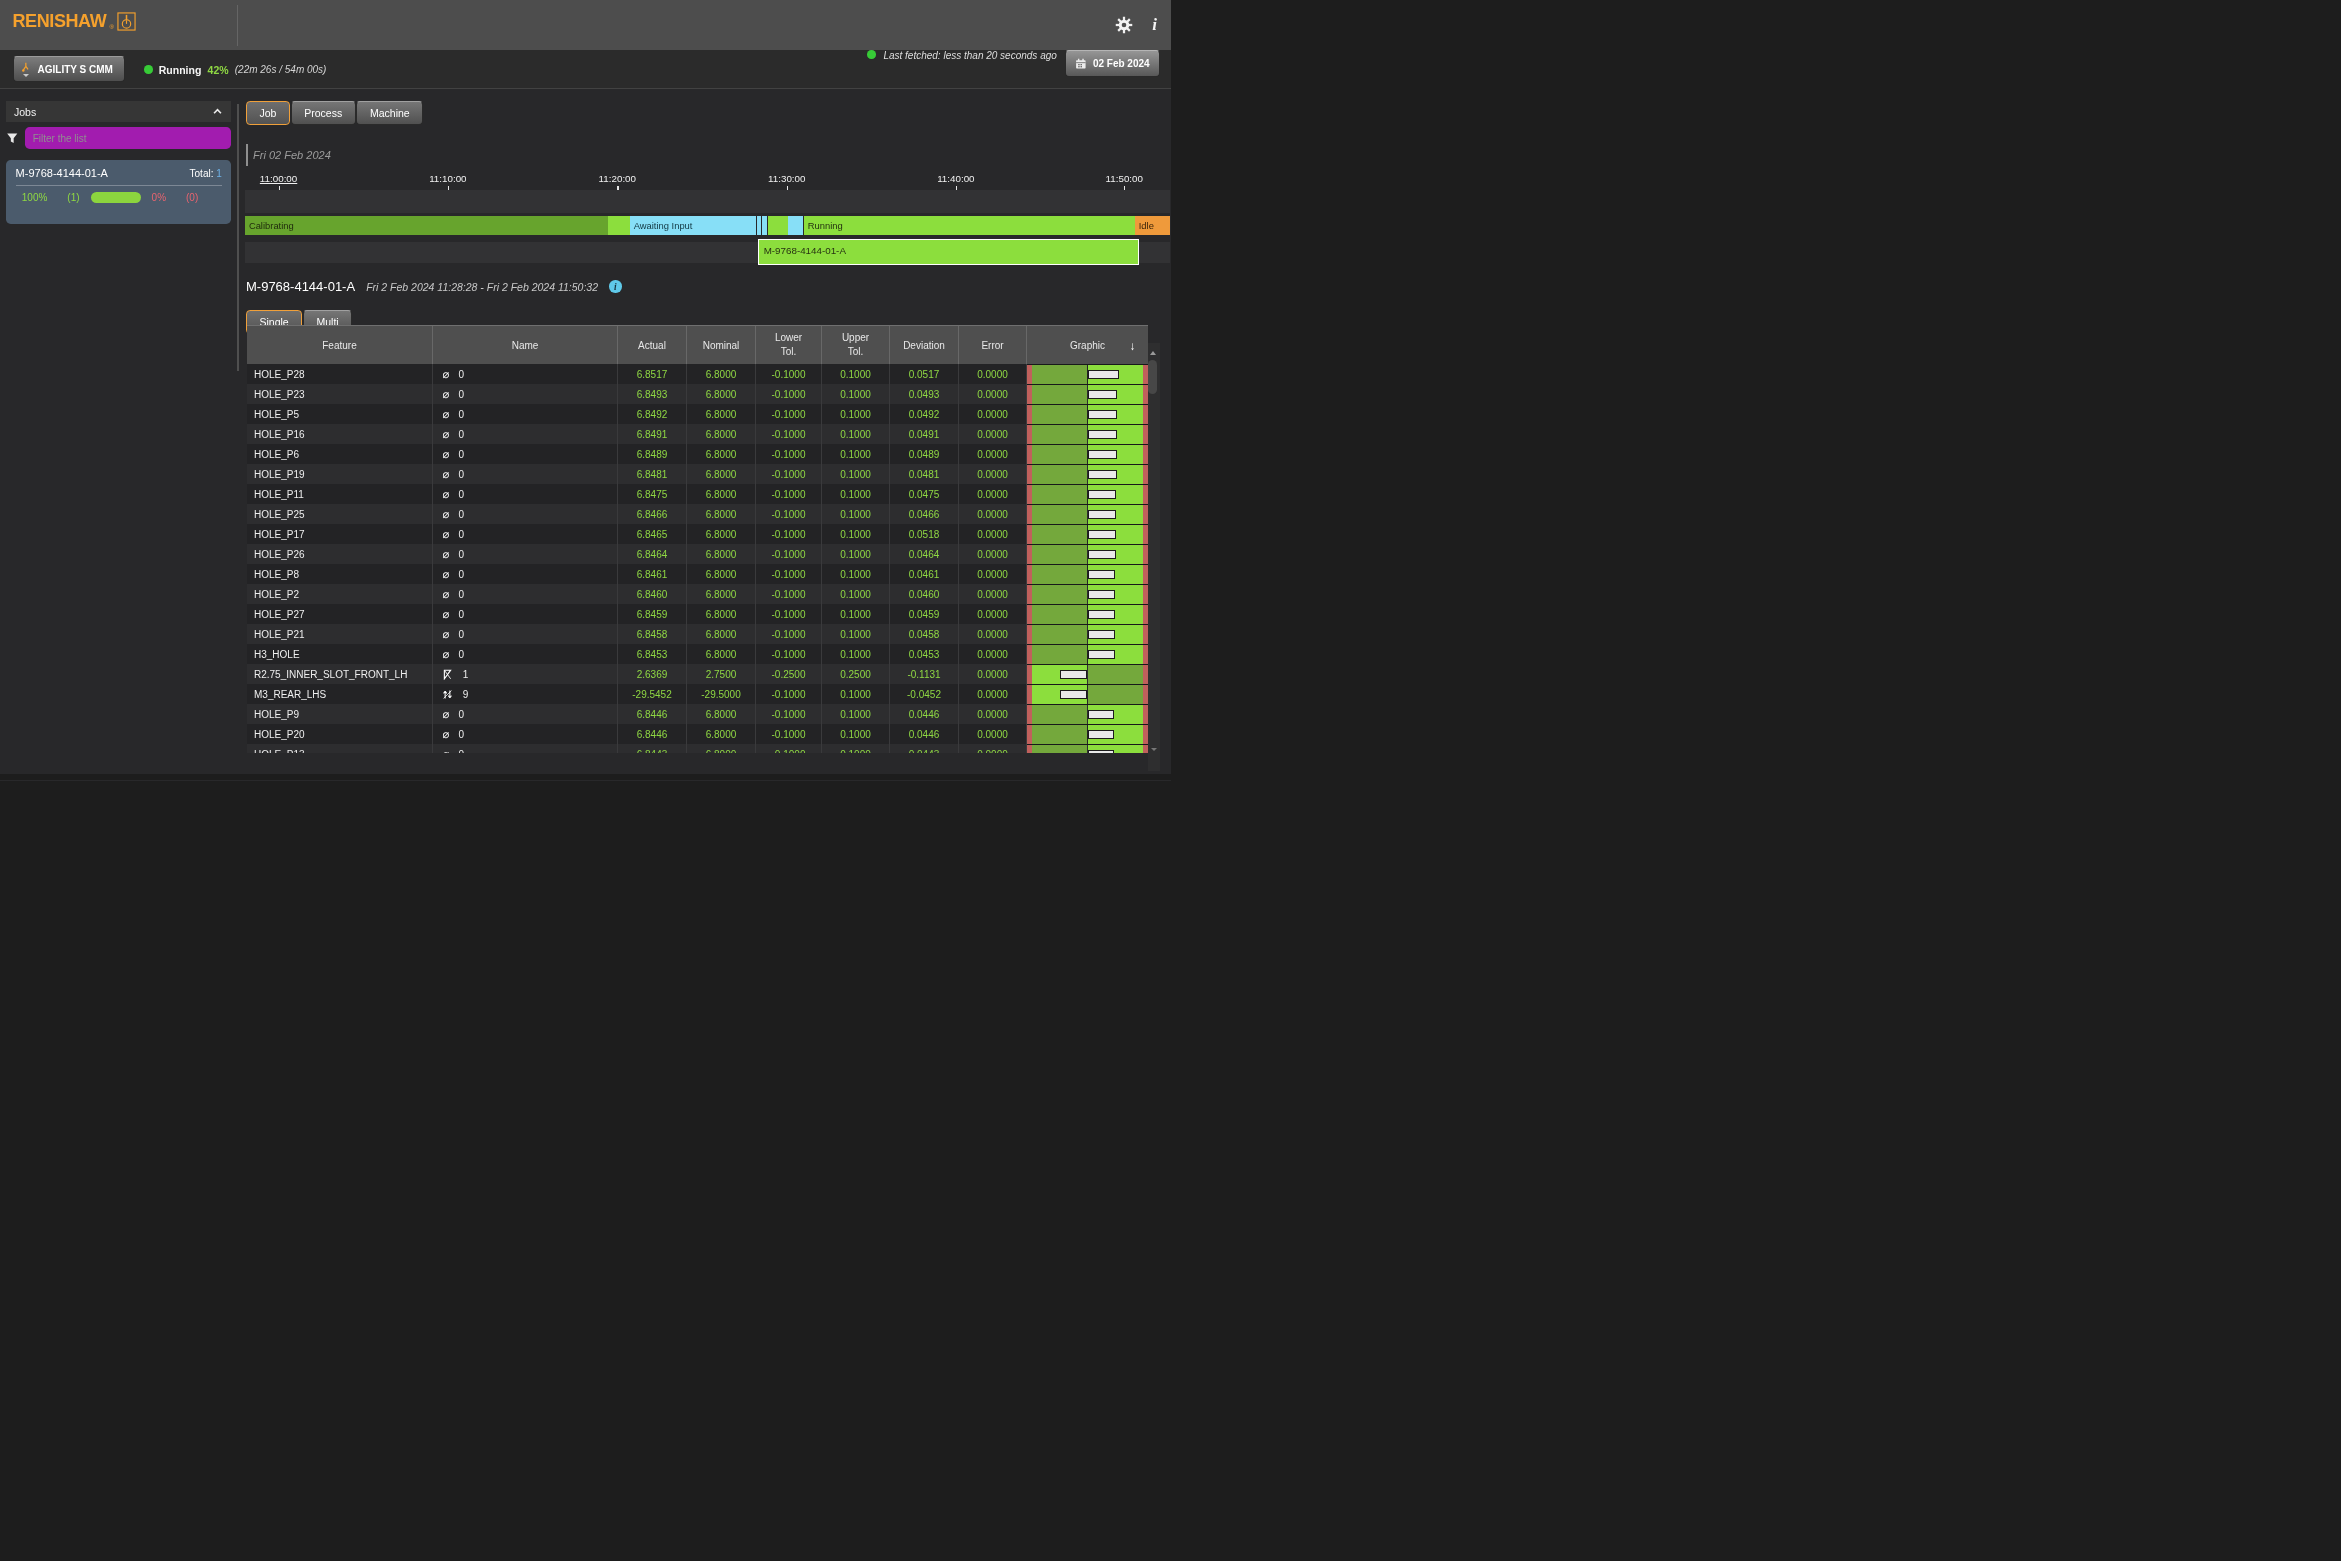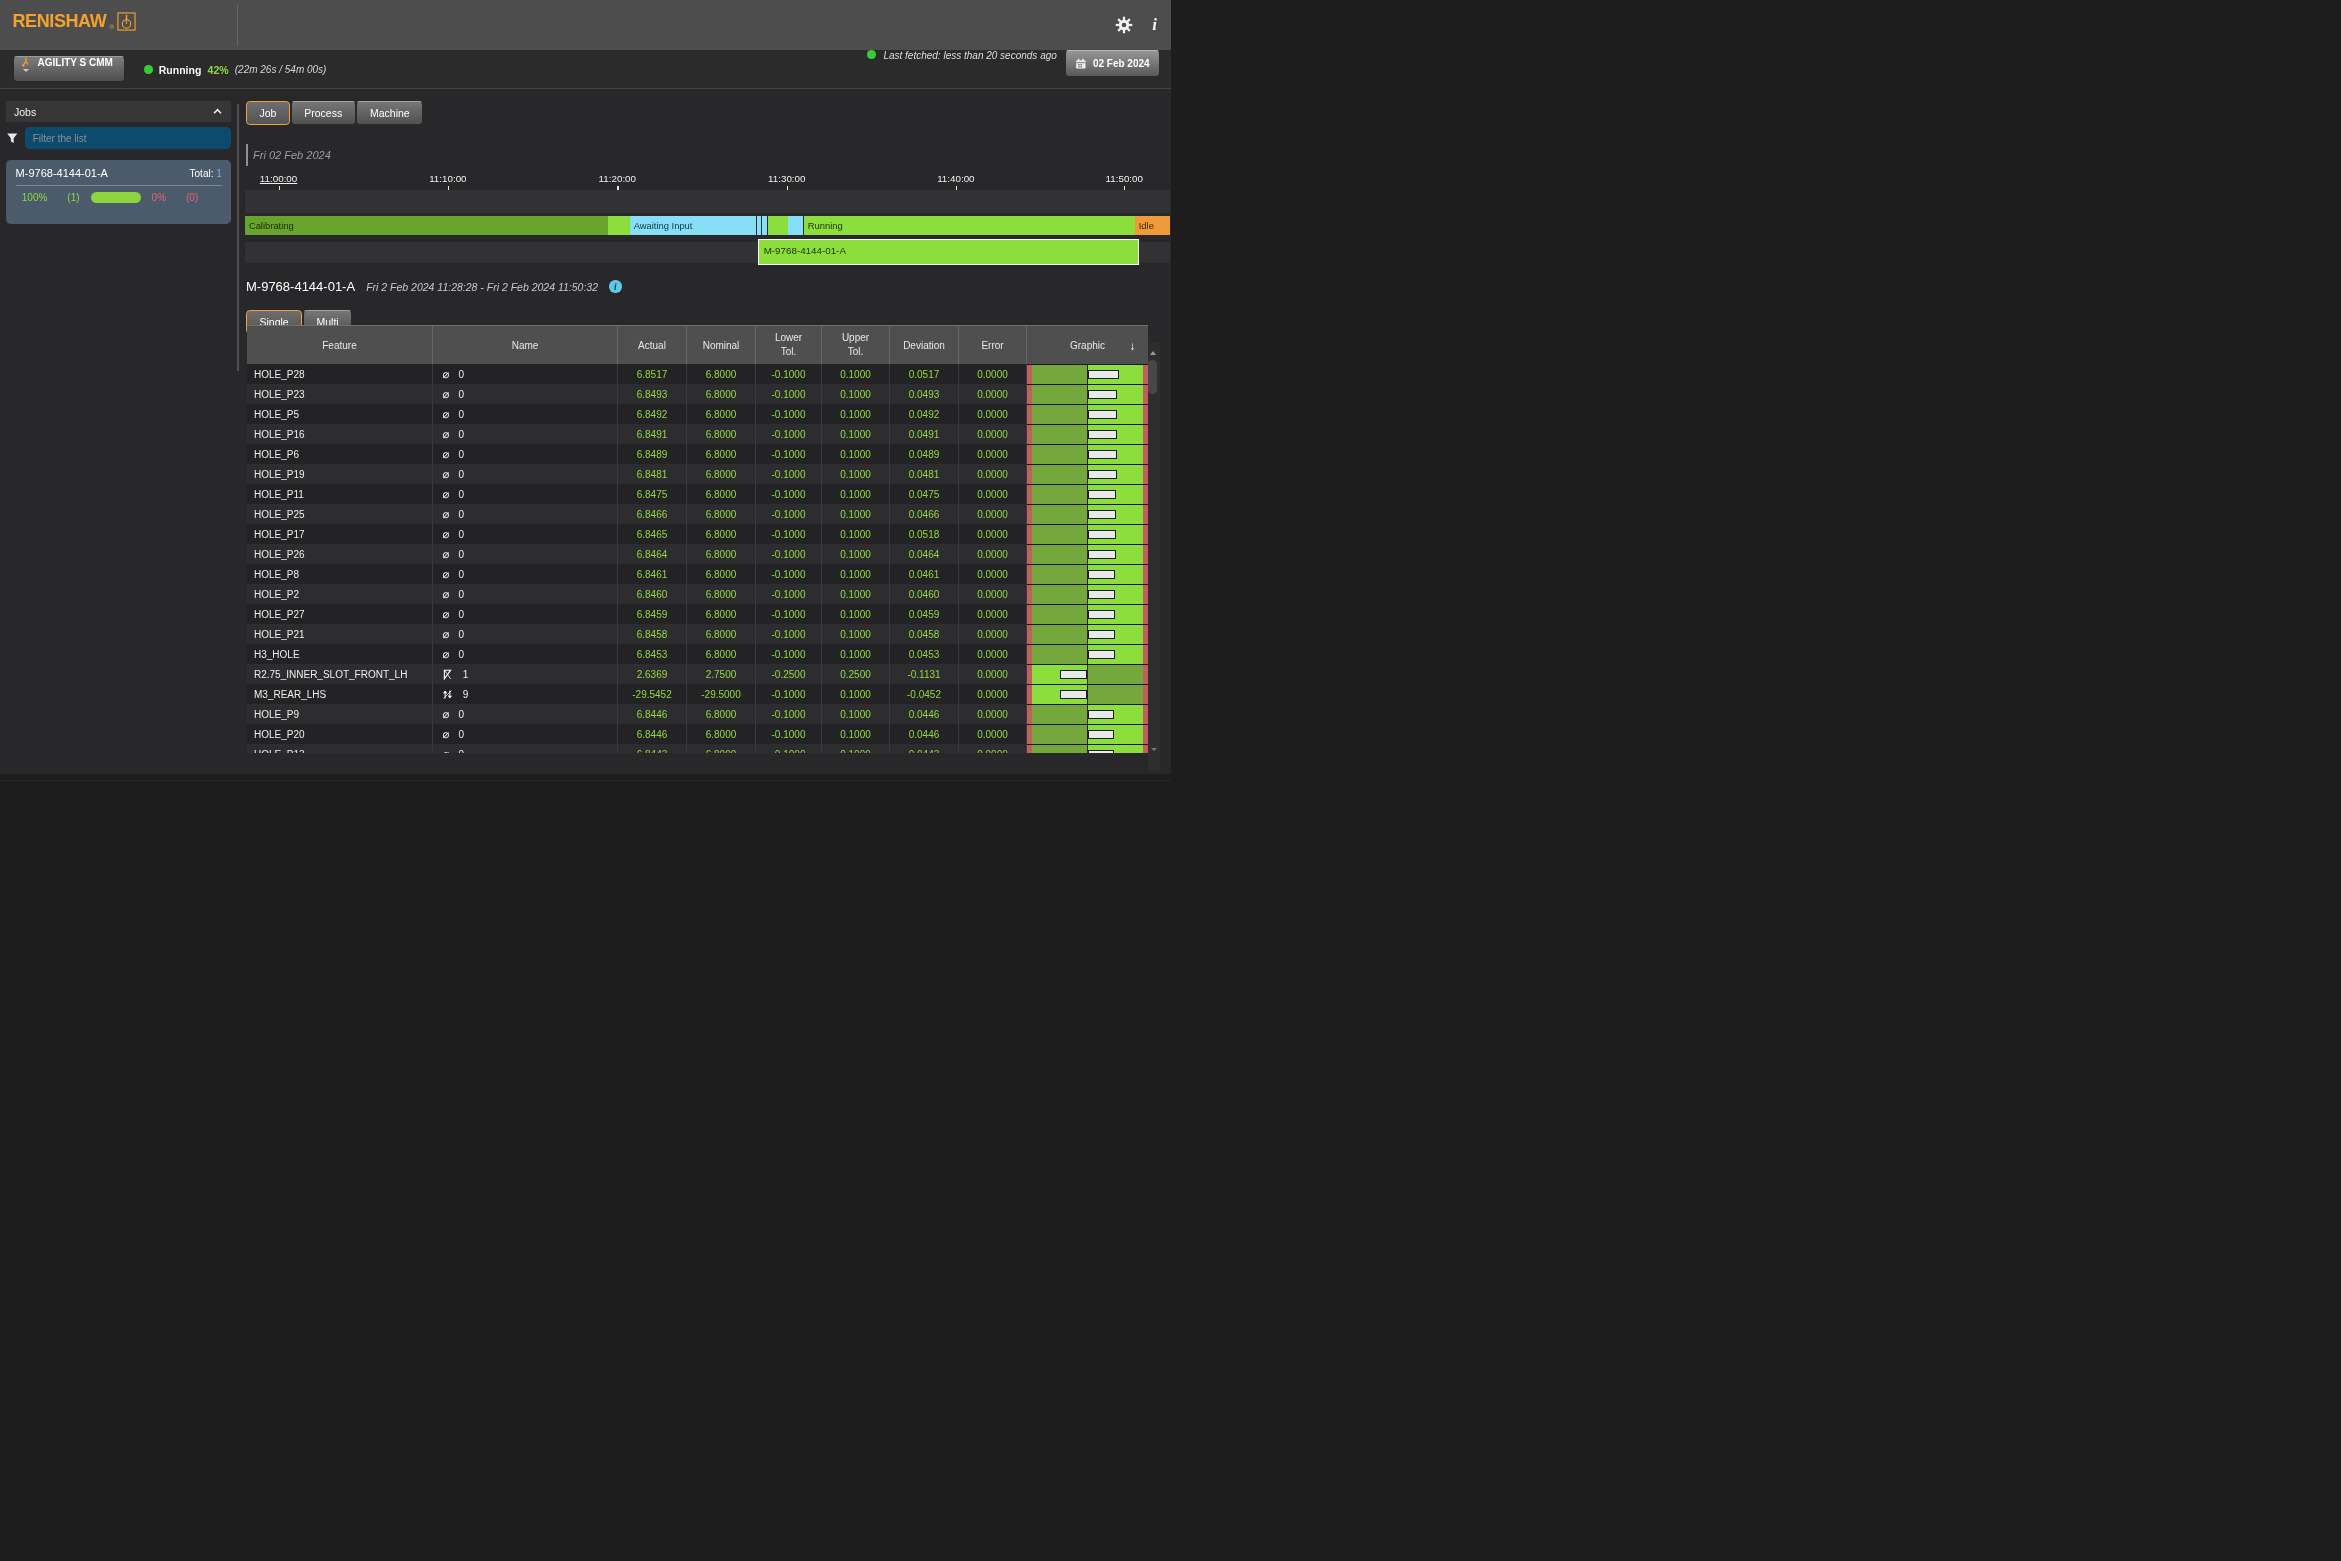--- a/index.html
+++ b/index.html
@@ -16,40 +16,40 @@
   .nav-tab{display:flex;align-items:center;padding:0 15.6px;font-size:11px;color:#f2f2f2;cursor:pointer;position:relative;}
   .nav-tab.active{color:#f0a03a;}
   .nav-tab.active:after{content:"";position:absolute;left:11px;right:11px;bottom:1.6px;height:2.3px;background:#f0a03a;}
   #header-icons{position:absolute;right:14px;top:0;height:50px;display:flex;align-items:center;gap:19px;}
   #info-icon{font-family:"Liberation Serif",serif;font-style:italic;font-weight:bold;font-size:17px;color:#f4f4f4;}
 
   
   #statusbar{position:absolute;left:0;top:50px;width:1171px;height:39px;background:#2b2b2b;border-bottom:0.8px solid #424242;box-sizing:border-box;}
   #machine-btn{position:absolute;left:12.5px;top:6.2px;height:26px;padding:0 11px 0 6.2px;border-radius:3.9px;
      background:linear-gradient(#7d7d7d,#4e4e4e);border:0.8px solid #2a2a2a;border-top-color:#9c9c9c;
-     display:flex;align-items:flex-start;gap:6.2px;color:#fff;font-size:10px;font-weight:700;box-sizing:border-box;}
+     display:flex;align-items:center;gap:6.2px;color:#fff;font-size:10px;font-weight:700;box-sizing:border-box;}
   .probe-col{display:flex;flex-direction:column;align-items:center;gap:0;}
   .chev-down{width:0;height:0;border-left:3.1px solid transparent;border-right:3.1px solid transparent;border-top:3.1px solid #c9c9c9;}
   .dot{width:8.6px;height:8.6px;border-radius:50%;background:#37cb37;}
   #run-group{position:absolute;left:144px;top:0;height:39px;display:flex;align-items:center;gap:6.2px;}
   #run-label{font-weight:700;font-size:10.5px;color:#f5f5f5;}
   #run-pct{font-weight:700;font-size:10.5px;color:#8fd843;}
   #run-time{font-style:italic;font-size:10px;color:#d4d4d4;}
   #fetch-group{position:absolute;right:11px;top:0;height:39px;display:flex;align-items:flex-start;gap:7.8px;}
   #fetch-text{font-style:italic;font-size:10px;color:#dedede;}
   #date-btn{height:25px;padding:0 9.4px;border-radius:3.9px;background:linear-gradient(#969696,#585858);
      border:0.8px solid #2a2a2a;border-top-color:#b5b5b5;display:flex;align-items:center;gap:6.2px;
      color:#fff;font-size:10px;font-weight:700;}
 
   
   #jobs-header{position:absolute;left:6.2px;top:101px;width:225px;height:21px;background:#363636;
      display:flex;align-items:center;justify-content:space-between;padding:0 7.8px;box-sizing:border-box;}
   #jobs-title{font-size:10.5px;color:#f2f2f2;}
   #filter-row{position:absolute;left:6.2px;top:127px;width:225px;height:22px;display:flex;align-items:center;gap:6.2px;}
-  #filter-input{flex:1;height:22px;background:#0c4a6e;border:none;border-radius:4.7px;color:#ddd;
+  #filter-input{flex:1;height:22px;background:#a21caf;border:none;border-radius:4.7px;color:#ddd;
      font-size:10px;padding:0 7.8px;font-family:"Liberation Sans",sans-serif;outline:none;box-sizing:border-box;}
   #filter-input::placeholder{color:#8f8f8f;}
   #job-card{position:absolute;left:6.2px;top:160px;width:225px;height:64px;background:#4b5b6c;border-radius:4.7px;
      box-sizing:border-box;padding:7px 9.4px;}
   #job-card .row1{display:flex;justify-content:space-between;align-items:center;}
   #job-card-name{font-size:11px;color:#fff;}
   #job-card-total{font-size:10px;color:#fff;}
   #job-card-total b{color:#6fb3e8;font-weight:400;}
   #job-card hr{border:none;border-top:0.8px solid rgba(255,255,255,.28);margin:5.5px 0 6.2px;}
   #job-card .row2{display:flex;align-items:center;font-size:10px;}

